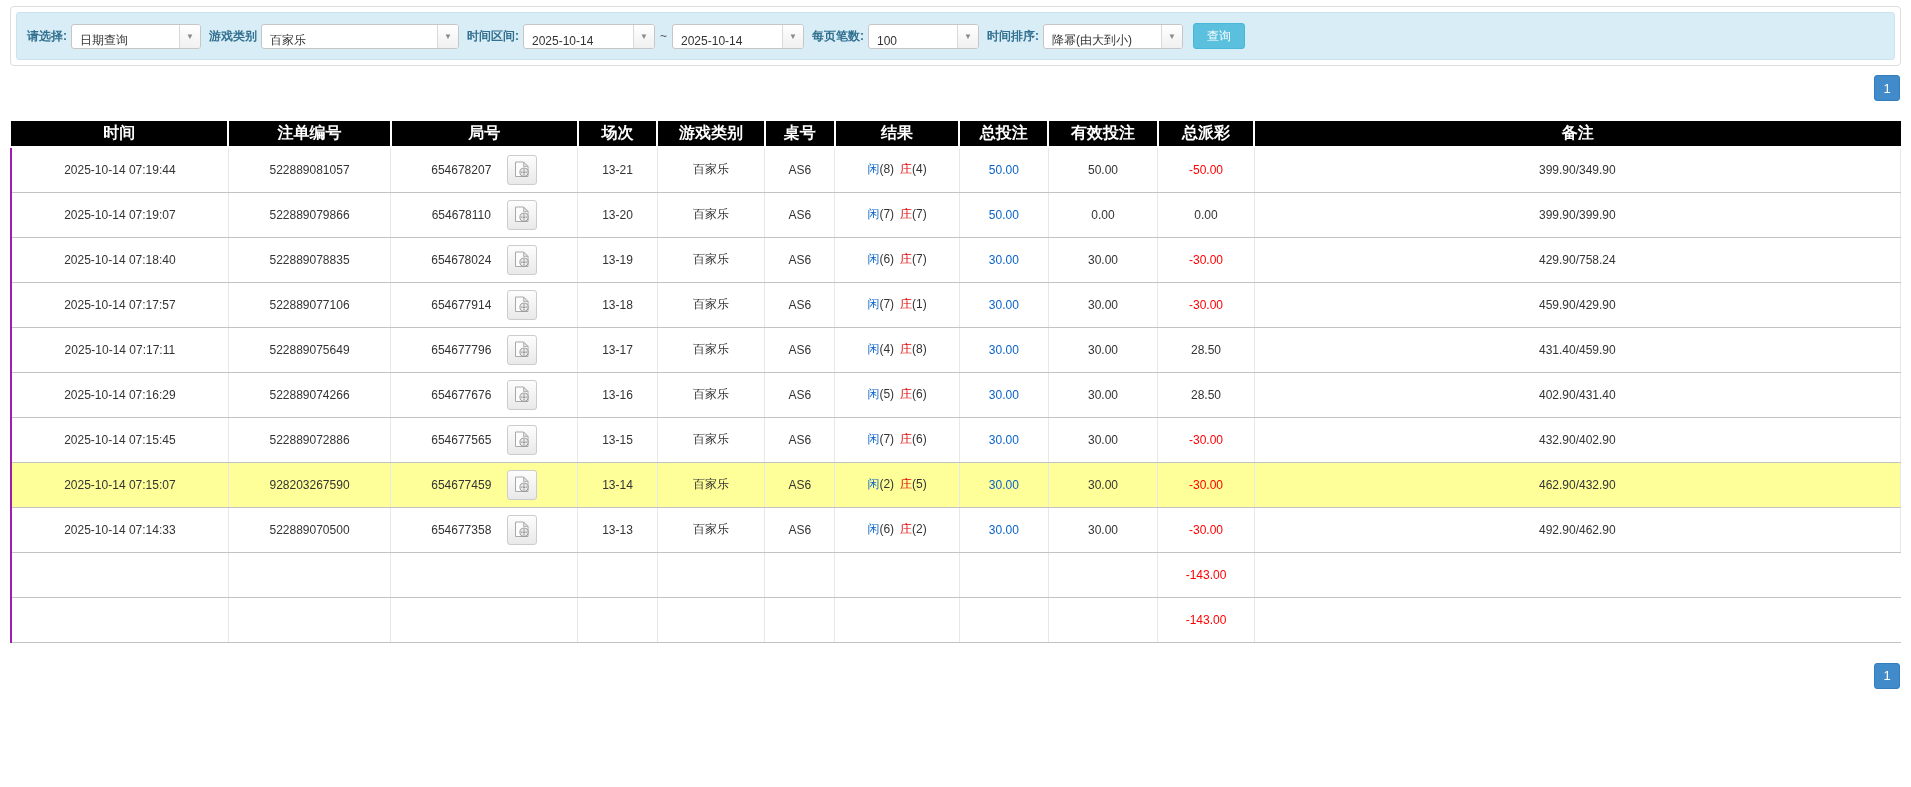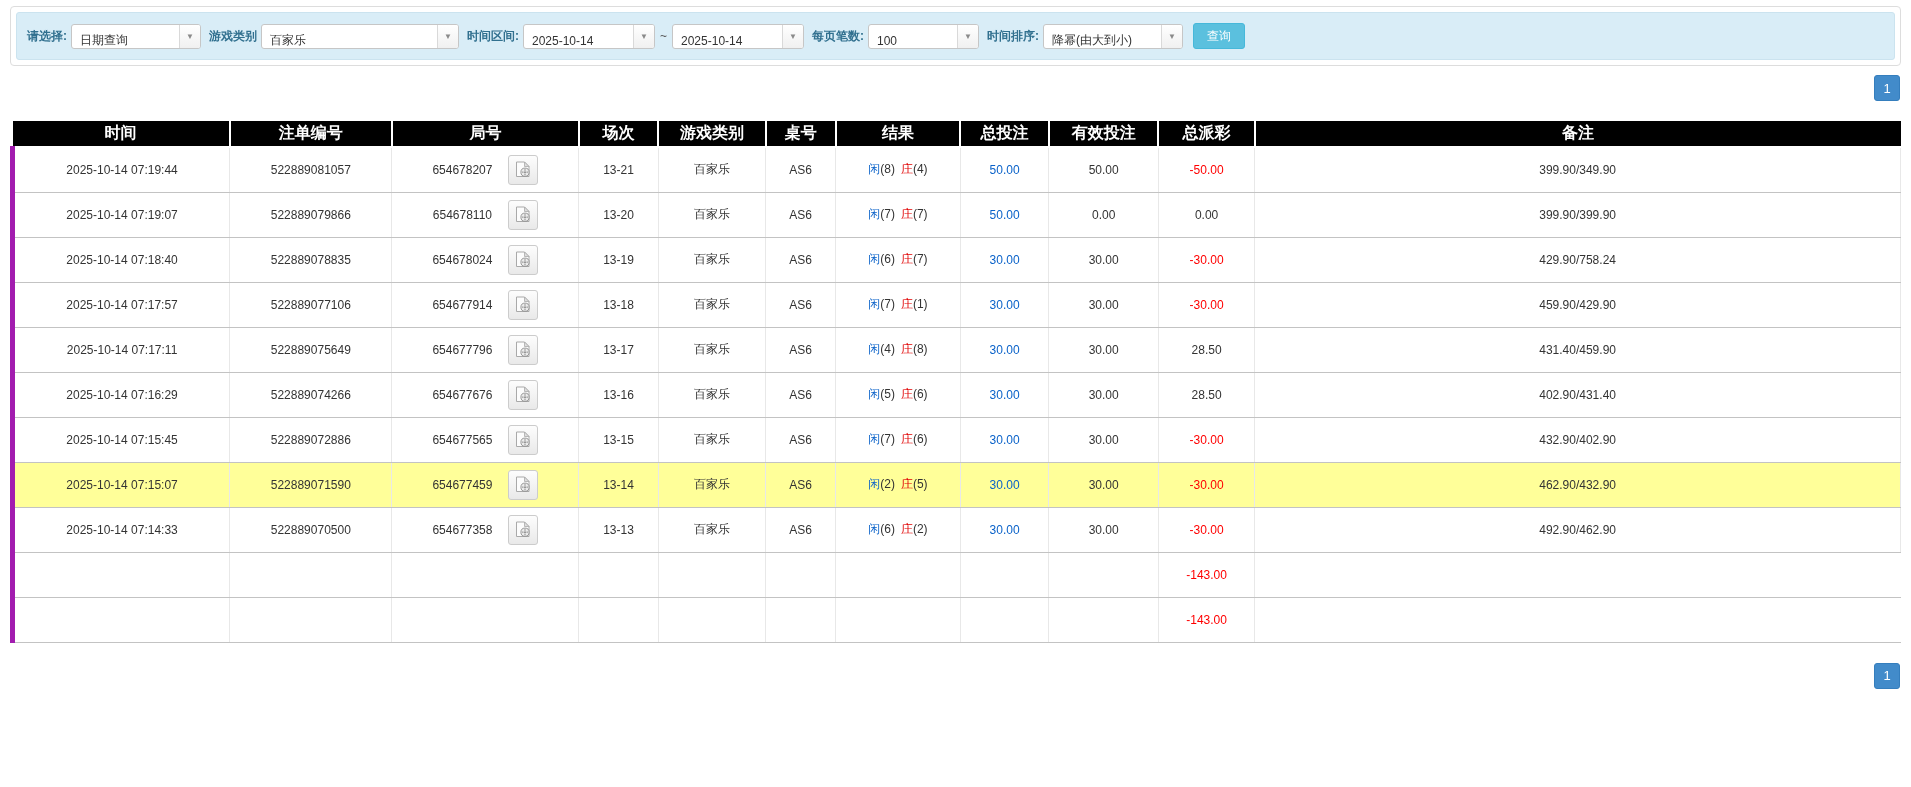--- a/index.html
+++ b/index.html
@@ -58,21 +58,21 @@
   table.records { width:100%; border-collapse:collapse; table-layout:fixed; text-align:center; }
   table.records thead th {
     background:#000; color:#fff; font-weight:bold; font-size:16px; height:26px;
     border-right:2px solid #fff; border-bottom:2px solid #fff; padding:0 2px;
   }
   table.records thead th:last-child { border-right:0; }
   table.records tbody td {
     height:45px; border-bottom:1px solid #c3c3c3; border-right:1px solid #e8e8e8;
     padding:0 3px; background:#fff; overflow:hidden;
   }
-  table.records tbody td:first-child { border-left:5px solid #a21caf; }
+  table.records tbody td:first-child { border-left:2px solid #a21caf; }
   tr.highlight td { background:#ffff99 !important; }
   .xian { color:#0a62c9; }
   .zhuang { color:#e00000; }
   .res-score { color:#333; margin-right:6px; }
   .link { color:#0a62c9; cursor:pointer; }
   .neg { color:#ff0000; }
   .round-cell { display:inline-flex; align-items:center; gap:16px; }
   .vid-btn {
     width:30px; height:30px; border:1px solid #ccc; border-radius:3px;
     background:linear-gradient(#fdfdfd,#e9e9e9); display:inline-flex;
@@ -384,21 +384,21 @@
     <td>
       <span class="xian">闲</span><span class="res-score">(7)</span><span class="zhuang">庄</span><span class="res-score" style="margin-right:0">(6)</span>
     </td>
     <td><span class="link">30.00</span></td>
     <td>30.00</td>
     <td class="neg">-30.00</td>
     <td>432.90/402.90</td>
   </tr>
         <tr class="highlight">
     <td>2025-10-14 07:15:07</td>
-    <td>522889071590</td>
+    <td>928203267590</td>
     <td>
       <span class="round-cell">
         <span>654677459</span>
         <button class="vid-btn" title="">
           <svg width="16" height="17" viewBox="0 0 16 17">
             <path d="M1.5 1h8l4.5 4.5V15.5h-12.5z" fill="#fcfcfc" stroke="#a9a9a9" stroke-width="1"></path>
             <path d="M9.5 1l4.5 4.5h-4.5z" fill="#ddd" stroke="#a9a9a9" stroke-width="0.8"></path>
             <circle cx="10" cy="11.2" r="4.1" fill="#ececec" stroke="#8f8f8f" stroke-width="0.9"></circle>
             <circle cx="10" cy="11.2" r="1" fill="#8f8f8f"></circle>
             <circle cx="10" cy="9" r="0.9" fill="#b0b0b0"></circle>

